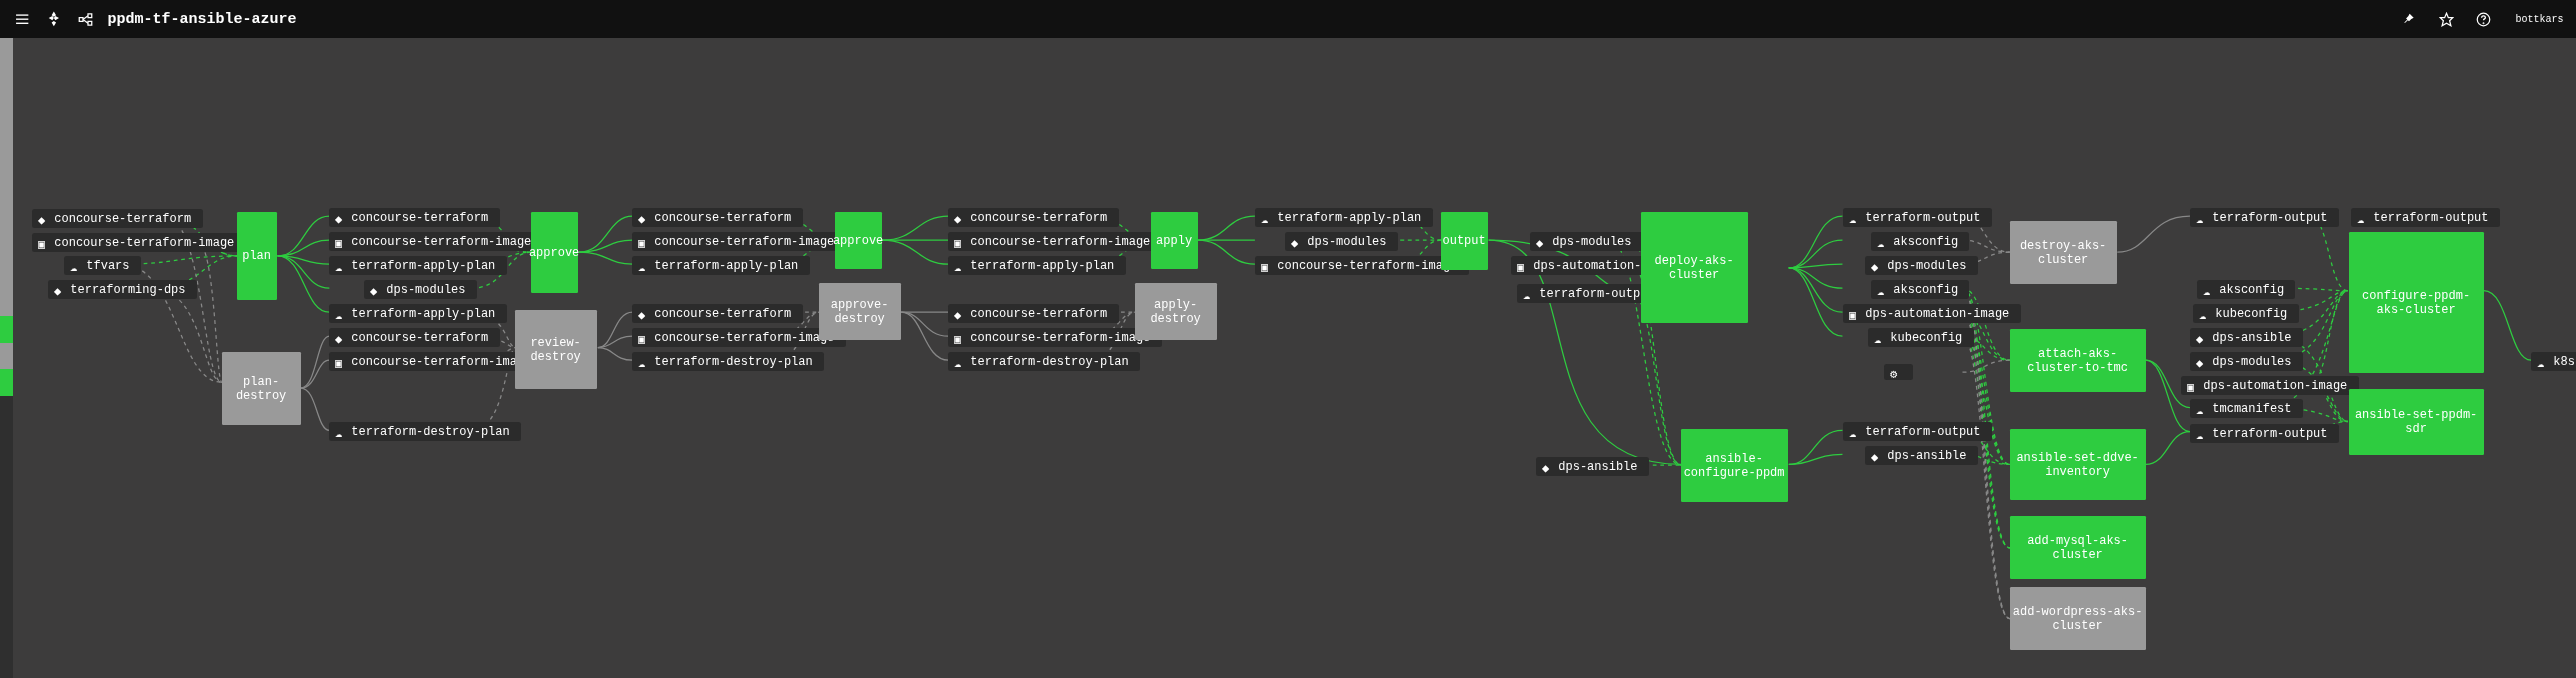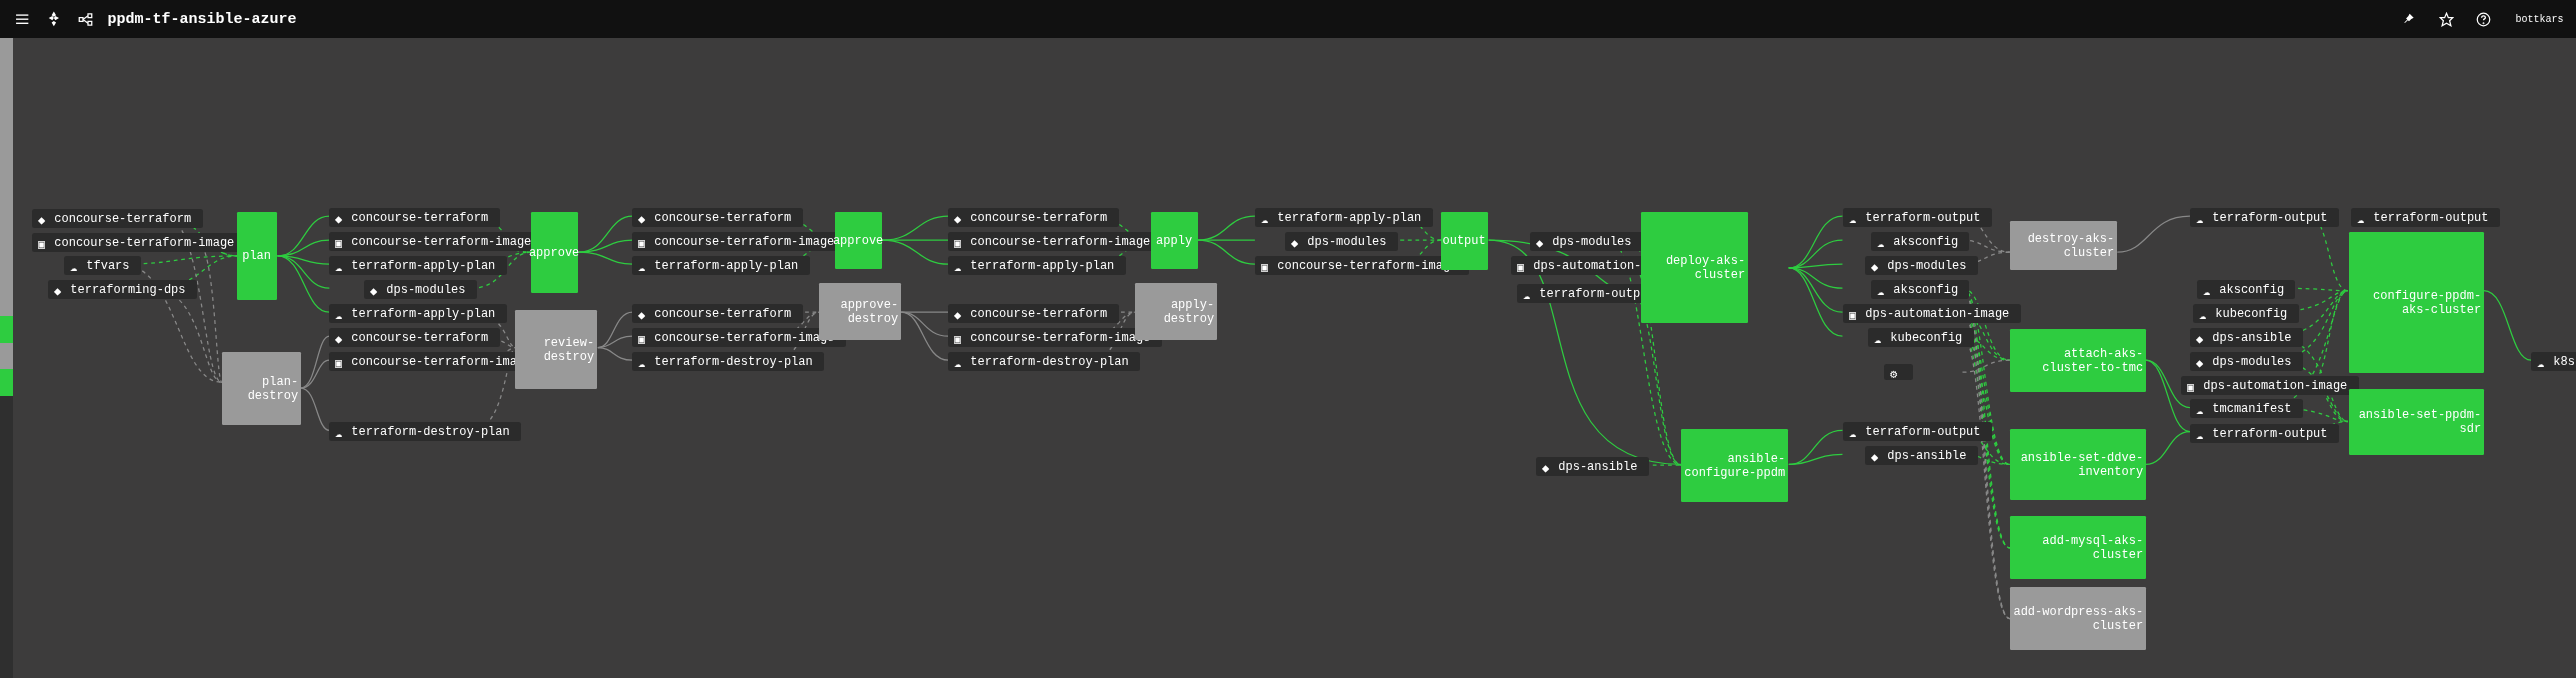--- a/index.html
+++ b/index.html
@@ -55,21 +55,21 @@
     font-size: 12px;
     white-space: nowrap;
     display: flex; align-items: center;
     gap: 5px;
     z-index: 10;
   }
   .resource .ic { width:11.4px; height:11.4px; display:inline-flex; }
   .job {
     position: absolute;
     display: flex; align-items: center; justify-content: center;
-    text-align: right;
+    text-align: center;
     font-size: 12px;
     color: #fff;
     border-radius: 1.3px;
     padding: 2.5px;
     z-index: 10;
   }
   .job.green { background: #2ecc40; }
   .job.grey  { background: #9a9a9a; }
   svg.edges { position:absolute; top:0; left:0; width:100%; height:100%; z-index:1; pointer-events:none;}
   .edge { fill:none; stroke:#888; stroke-width:2; }
@@ -469,21 +469,21 @@
     </div>
 <div class="resource" style="top:384px;left:1830px">
       <span class="ic">☁</span>
       <span>terraform-output</span>
     </div>
 <div class="resource" style="top:408px;left:1852px">
       <span class="ic">◆</span>
       <span>dps-ansible</span>
     </div>
 
-<div class="job grey" style="top:183px;left:1997px;width:107px;height:49px">
+<div class="job grey" style="top:183px;left:1997px;width:107px;height:63px">
       <span>destroy-aks-cluster</span>
     </div>
 <div class="job green" style="top:291px;left:1997px;width:136px;height:63px">
       <span>attach-aks-cluster-to-tmc</span>
     </div>
 <div class="job green" style="top:391px;left:1997px;width:136px;height:71px">
       <span>ansible-set-ddve-inventory</span>
     </div>
 <div class="job green" style="top:478px;left:1997px;width:136px;height:63px">
       <span>add-mysql-aks-cluster</span>

